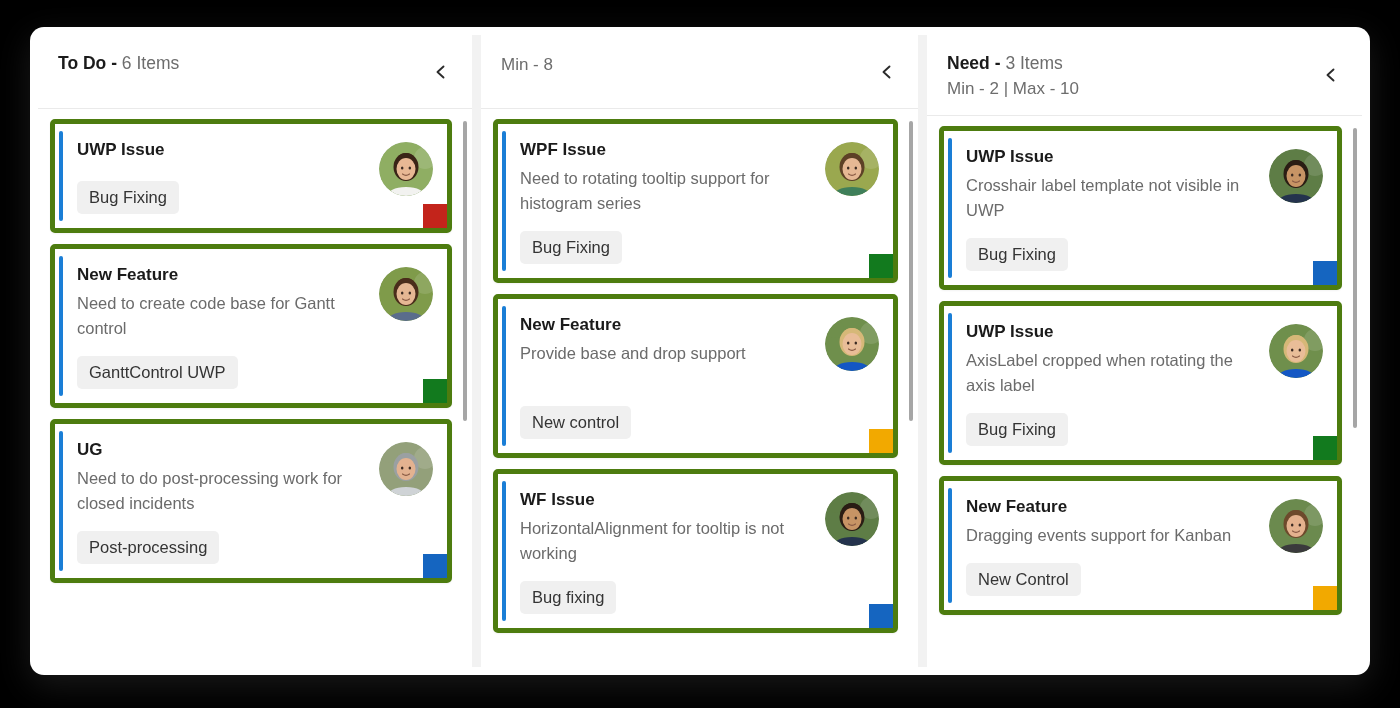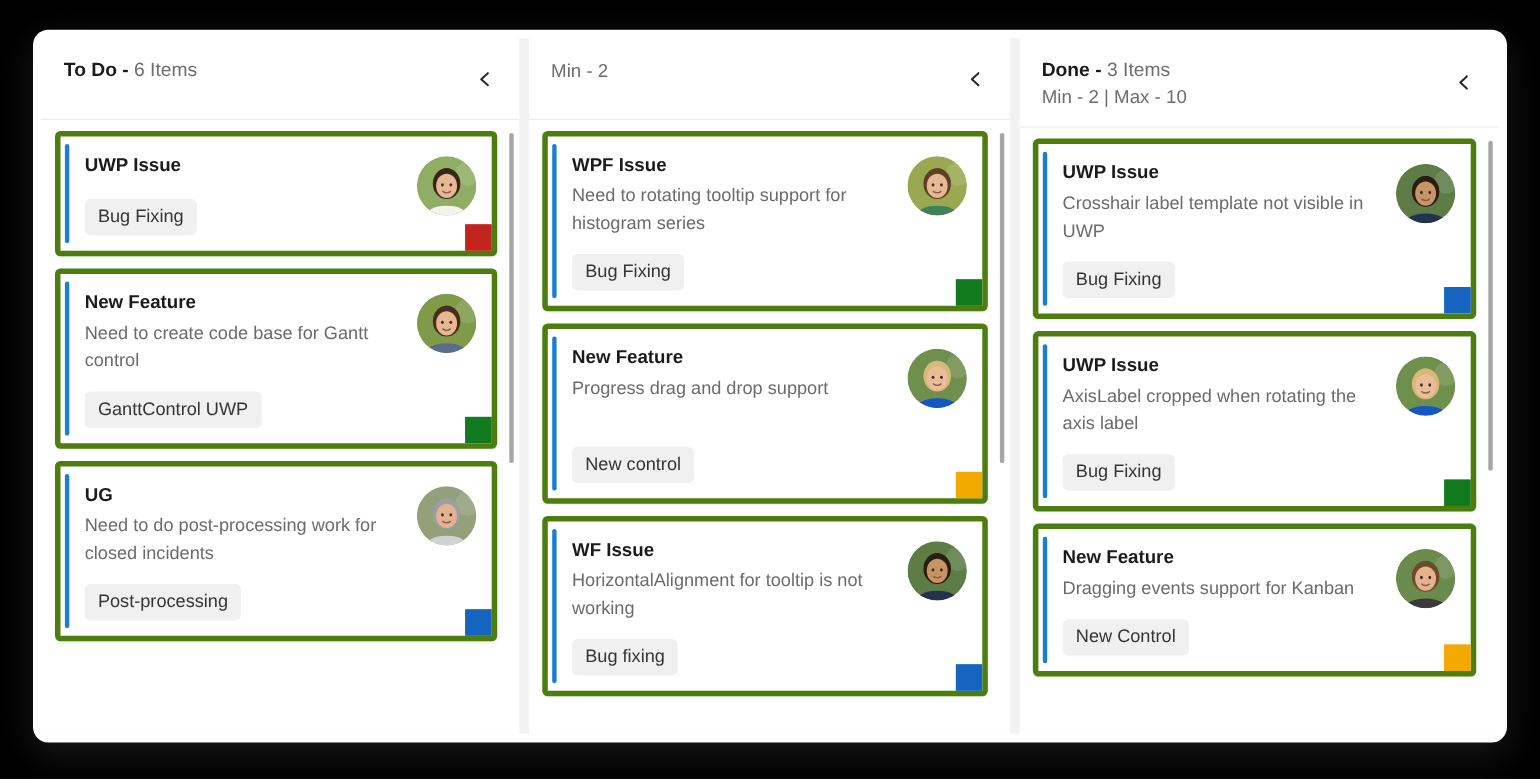--- a/index.html
+++ b/index.html
@@ -276,21 +276,21 @@
       <path d="M23.5 32 Q27 34.6 30.5 32" stroke="#8a5b45" stroke-width="1.2" fill="none" stroke-linecap="round"></path>
     </g>
   </svg>
               </div>
             </div><span class="card-tag">Post-processing</span><div class="card-corner" style="border-color: transparent rgb(21, 101, 192) rgb(21, 101, 192) transparent; border-width: 0px 24px 24px 0px;"></div></div>
           <div class="col-scrollbar sb-0"></div>
         </div>
       </div>
       <div class="kanban-column col-1">
         <div class="column-header">
-          <div class="column-constraint">Min - 2</div>
+          <div class="column-constraint">Min - 8</div>
           <button class="collapse-btn">
             <span>
               <svg width="18" height="18" viewBox="0 0 18 18" fill="none" xmlns="http://www.w3.org/2000/svg">
     <path d="M11.5 3.5 L5.5 9 L11.5 14.5" stroke="#2b2b2b" stroke-width="1.9" stroke-linecap="round" stroke-linejoin="round"></path>
   </svg>
             </span>
           </button>
         </div>
         <div class="card-list">
           <div class="kanban-card"><div class="card-accent" style="background: rgb(26, 126, 214);"></div><div class="card-main">
@@ -313,21 +313,21 @@
       <path d="M17 21 C19 13 35 13 37 21 C37 16 33 11 27 11 C21 11 17 16 17 21 Z" fill="#5d4126"></path>
       <ellipse cx="23.2" cy="26" rx="1.25" ry="1.5" fill="#3a2a22"></ellipse>
       <ellipse cx="30.8" cy="26" rx="1.25" ry="1.5" fill="#3a2a22"></ellipse>
       <path d="M23.5 32 Q27 34.6 30.5 32" stroke="#8a5b45" stroke-width="1.2" fill="none" stroke-linecap="round"></path>
     </g>
   </svg>
               </div>
             </div><span class="card-tag">Bug Fixing</span><div class="card-corner" style="border-color: transparent rgb(18, 122, 30) rgb(18, 122, 30) transparent; border-width: 0px 24px 24px 0px;"></div></div>
           <div class="kanban-card"><div class="card-accent" style="background: rgb(26, 126, 214);"></div><div class="card-main">
               <div class="card-title">New Feature</div>
-              <div class="card-desc single-line">Progress drag and drop support</div>
+              <div class="card-desc single-line">Provide base and drop support</div>
               <div class="card-avatar">
                 <svg viewBox="0 0 54 54" xmlns="http://www.w3.org/2000/svg">
     <defs>
                     <clipPath id="c_avatar-woman-blonde">
                       <circle cx="27" cy="27" r="27"></circle>
                     </clipPath>
                   </defs>
     <g clip-path="url(#c_avatar-woman-blonde)">
       <rect width="54" height="54" fill="#6f8f4c"></rect>
       <circle cx="10" cy="12" r="9" fill="#6f8f4c" opacity="0.55"></circle>
@@ -366,21 +366,21 @@
       <path d="M23.5 32 Q27 34.6 30.5 32" stroke="#8a5b45" stroke-width="1.2" fill="none" stroke-linecap="round"></path>
     </g>
   </svg>
               </div>
             </div><span class="card-tag">Bug fixing</span><div class="card-corner" style="border-color: transparent rgb(21, 101, 192) rgb(21, 101, 192) transparent; border-width: 0px 24px 24px 0px;"></div></div>
           <div class="col-scrollbar sb-1"></div>
         </div>
       </div>
       <div class="kanban-column col-2">
         <div class="column-header">
-          <div class="column-title-row"><span class="col-name">Done</span> <span class="dash">-</span> <span class="count">3</span> <span class="items-word">Items</span></div>
+          <div class="column-title-row"><span class="col-name">Need</span> <span class="dash">-</span> <span class="count">3</span> <span class="items-word">Items</span></div>
           <div class="column-constraint">Min - 2 | Max - 10</div>
           <button class="collapse-btn">
             <span>
               <svg width="18" height="18" viewBox="0 0 18 18" fill="none" xmlns="http://www.w3.org/2000/svg">
     <path d="M11.5 3.5 L5.5 9 L11.5 14.5" stroke="#2b2b2b" stroke-width="1.9" stroke-linecap="round" stroke-linejoin="round"></path>
   </svg>
             </span>
           </button>
         </div>
         <div class="card-list">

